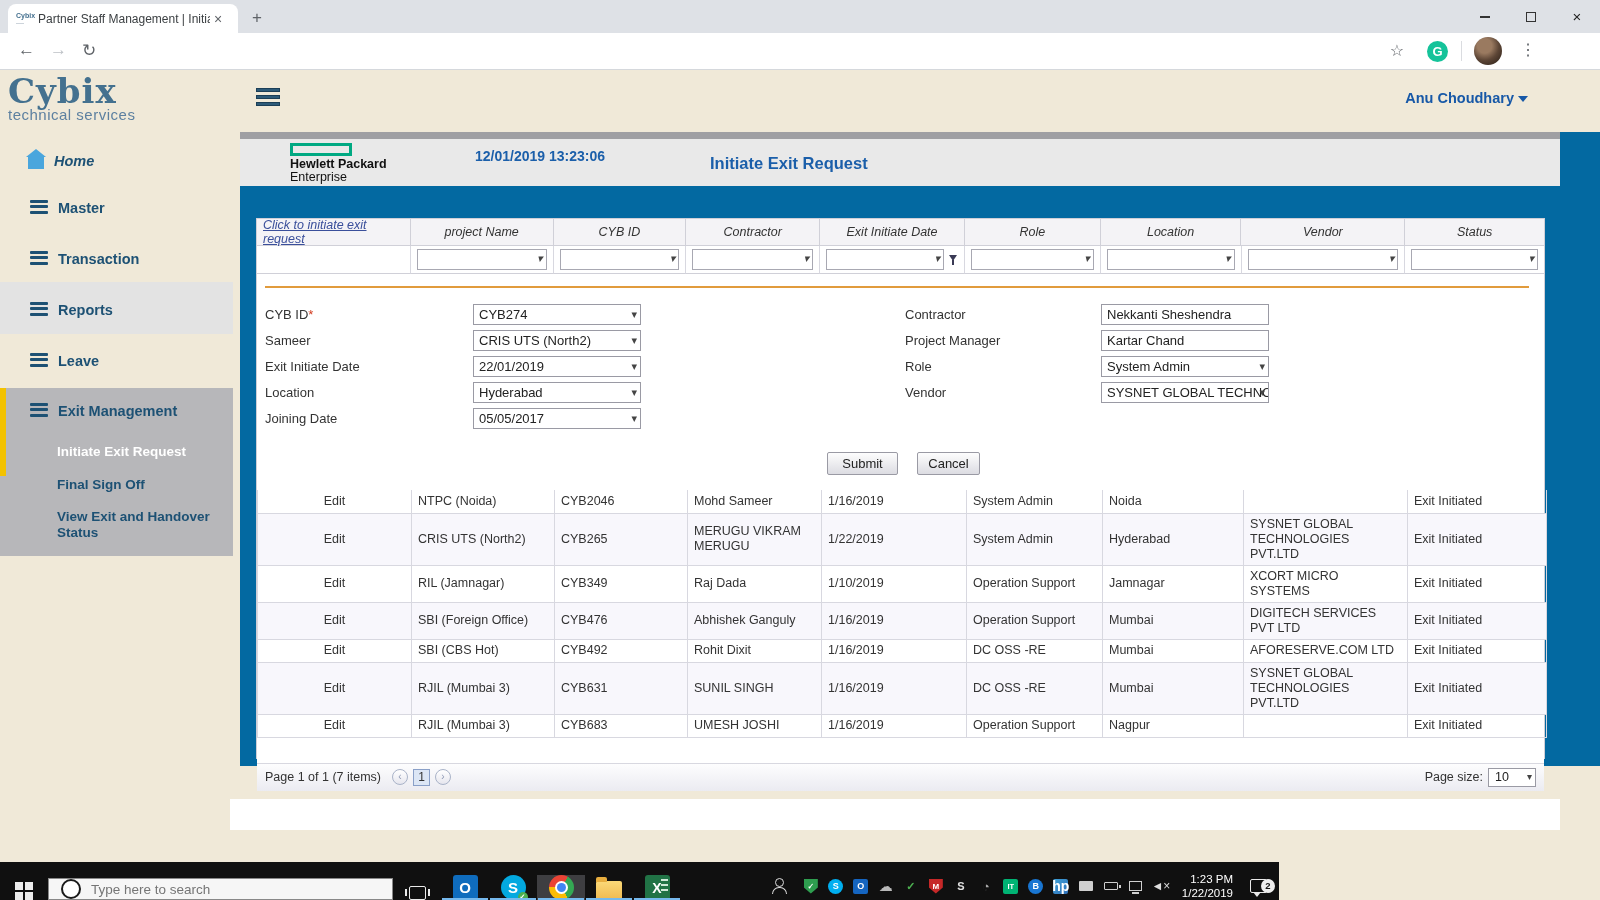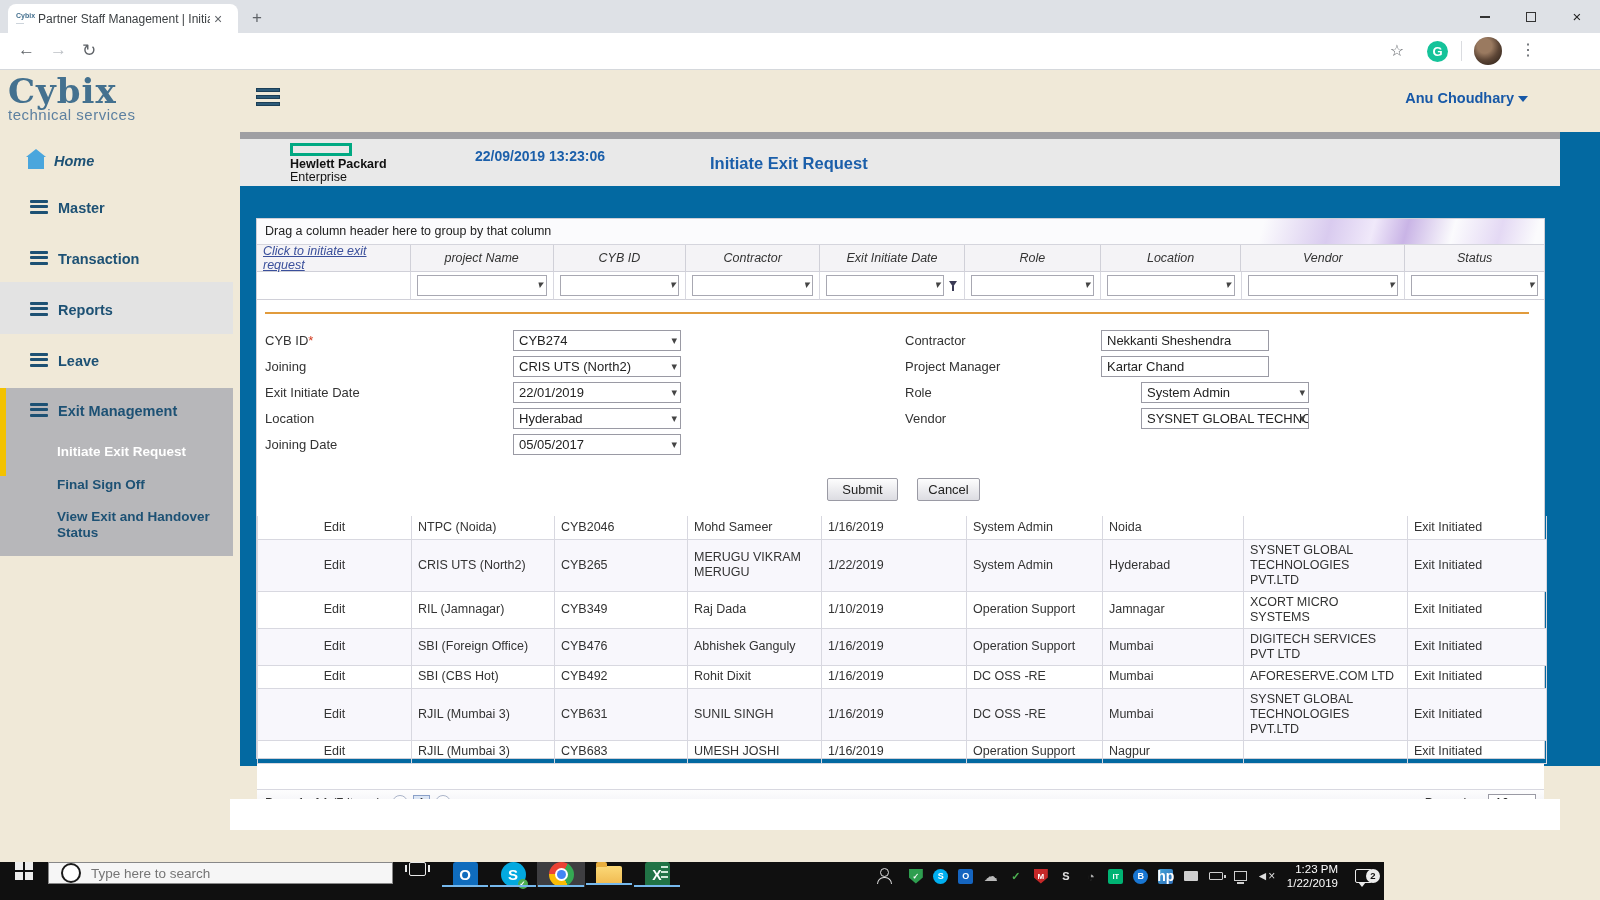--- a/index.html
+++ b/index.html
@@ -84,21 +84,21 @@
   .combo:after { content:"▾"; position:absolute; right:3px; top:2px; font-size:11px; color:#444; }
   .pinico { width:9px; height:9px; margin-left:5px; position:relative; }
   .pinico:before { content:""; position:absolute; left:0; top:0; border-left:4.5px solid transparent; border-right:4.5px solid transparent; border-top:6px solid #3a3a55; }
   .pinico:after { content:""; position:absolute; left:3.5px; top:5px; width:2px; height:5px; background:#3a3a55; }
 
   
   .form-area { position:relative; height:216px; background:#fff; }
   .orange-line { position:absolute; left:8px; top:12px; width:1264px; height:2px; background:#e19b3c; }
   .f-label { position:absolute; font-size:13px; color:#333; }
   .req { color:#d23b1f; }
-  .f-select { position:absolute; width:168px; height:21px; border:1px solid #9a9aa4; background:#fff; font-size:13px; color:#222; padding:2px 16px 16px 5px; white-space:nowrap; overflow:hidden;margin-left:40px; }
+  .f-select { position:absolute; width:168px; height:21px; border:1px solid #9a9aa4; background:#fff; font-size:13px; color:#222; padding:2px 16px 16px 5px; white-space:nowrap; overflow:hidden; }
   .f-select:after { content:"▾"; position:absolute; right:3px; top:3px; font-size:11px; color:#444; }
   .f-input { position:absolute; width:168px; height:21px; border:1px solid #9a9aa4; background:#fff; font-size:13px; color:#222; padding:0 5px; font-family:"Liberation Sans",sans-serif; }
   .btn { position:absolute; height:23px; border:1px solid #9a9aa4; background:linear-gradient(#fdfdfd,#dcdce2); font-size:13px; color:#222; text-align:center; padding-top:3px; border-radius:2px; }
 
   
   table.data { border-collapse:collapse; width:1287px; table-layout:fixed; }
   table.data td { border:1px solid #d8d8e0; border-top:none; font-size:12.5px; color:#333; padding:3px 6px; line-height:15px; vertical-align:middle; overflow:hidden; }
   table.data tr.alt td { background:#f8f7fc; }
   td.editcell { text-align:center; color:#33477b; }
   .filler { height:26px; border-bottom:1px solid #d8d8e0; background:#fff; }
@@ -109,21 +109,21 @@
   .pgbtn { width:16px; height:16px; border-radius:50%; border:1px solid #a9b3c8; background:linear-gradient(#fff,#e6e6ee); color:#8f9ab5; font-size:10px; line-height:14px; text-align:center; margin:0 3px; }
   .pgnum { width:17px; height:17px; background:#dce6f5; border:1px solid #8aa0c8; color:#333; font-size:12px; text-align:center; line-height:15px; margin:0 2px; }
   .pager-right { margin-left:auto; display:flex; align-items:center; }
   .psize-label { font-size:12.5px; color:#333; margin-right:5px; }
   .psize { position:relative; width:48px; height:19px; border:1px solid #9a9aa4; background:#fff; font-size:12.5px; color:#222; padding:1px 0 0 6px; }
   .psize:after { content:"▾"; position:absolute; right:3px; top:2px; font-size:10px; color:#444; }
 
   .white-strip { position:absolute; left:230px; top:729px; width:1330px; height:31px; background:#fff; }
 
   
-  #taskbar { position:absolute; left:0; top:862px; width:1384px; height:38px; background:#101010; display:flex; align-items:flex-start; }
+  #taskbar { position:absolute; left:0; top:862px; width:1279px; height:38px; background:#101010; display:flex; align-items:flex-end; }
   .tb-slot { width:48px; display:flex; align-items:center; justify-content:center; position:relative; }
   .win-logo { display:grid; grid-template-columns:8px 8px; grid-gap:2px; }
   .win-logo s { width:8px; height:8px; background:#ededed; }
   .tb-search { width:345px; background:#f6f6f6; border:1px solid #888; display:flex; align-items:center; }
   .cortana { width:20px; height:20px; border:2.5px solid #1a1a1a; border-radius:50%; margin:0 10px 0 12px; background:#fff; }
   .tb-search input { border:none; outline:none; background:transparent; font-size:13.5px; color:#444; width:270px; font-family:"Liberation Sans",sans-serif; }
   .taskview { width:17px; height:14px; border:1.5px solid #eaeaea; border-radius:2px; position:relative; }
   .taskview:before { content:""; position:absolute; left:-5px; top:2px; width:2px; height:7px; background:#eaeaea; }
   .taskview:after { content:""; position:absolute; right:-5px; top:2px; width:2px; height:7px; background:#eaeaea; }
   .underline { position:absolute; left:1px; bottom:0; width:46px; height:2.5px; background:#76b9ed; }
@@ -265,29 +265,25 @@
   </div>
 
   <div id="panel">
     <div class="panel-strip"></div>
     <div class="hpe-header">
       <div class="hpe-logo">
         <div class="hpe-rect"></div>
         <div class="hpe-l1">Hewlett Packard</div>
         <div class="hpe-l2">Enterprise</div>
       </div>
-      <div class="timestamp">22/09/2019 13:23:06</div>
+      <div class="timestamp">12/01/2019 13:23:06</div>
       <div class="page-title">Initiate Exit Request</div>
     </div>
 
     <div id="grid">
-      <div class="groupband">
-        <span class="groupband-text">Drag a column header here to group by that column</span>
-        <span class="swoosh"></span>
-      </div>
 
       <div class="hdr-row">
         <div class="hdr-cell hdr-link" style="width:154px; border-left:none">Click to initiate exit request</div>
         <div class="hdr-cell" style="width:143px">project Name</div>
         <div class="hdr-cell" style="width:133px">CYB ID</div>
         <div class="hdr-cell" style="width:134px">Contractor</div>
         <div class="hdr-cell" style="width:145px">Exit Initiate Date</div>
         <div class="hdr-cell" style="width:136px">Role</div>
         <div class="hdr-cell" style="width:141px">Location</div>
         <div class="hdr-cell" style="width:164px">Vendor</div>
@@ -322,21 +318,21 @@
             <span class="combo"></span>
           </div>
       </div>
 
       <div class="form-area">
         <div class="orange-line"></div>
 
         <span class="f-label" style="left:8px; top:33px"><span>CYB ID</span><span class="req">*</span></span>
         <span class="f-select" style="left:216px; top:30px">CYB274</span>
 
-        <span class="f-label" style="left:8px; top:59px">Joining</span>
+        <span class="f-label" style="left:8px; top:59px">Sameer</span>
         <span class="f-select" style="left:216px; top:56px">CRIS UTS (North2)</span>
 
         <span class="f-label" style="left:8px; top:85px">Exit Initiate Date</span>
         <span class="f-select" style="left:216px; top:82px">22/01/2019</span>
 
         <span class="f-label" style="left:8px; top:111px">Location</span>
         <span class="f-select" style="left:216px; top:108px">Hyderabad</span>
 
         <span class="f-label" style="left:8px; top:137px">Joining Date</span>
         <span class="f-select" style="left:216px; top:134px">05/05/2017</span>

